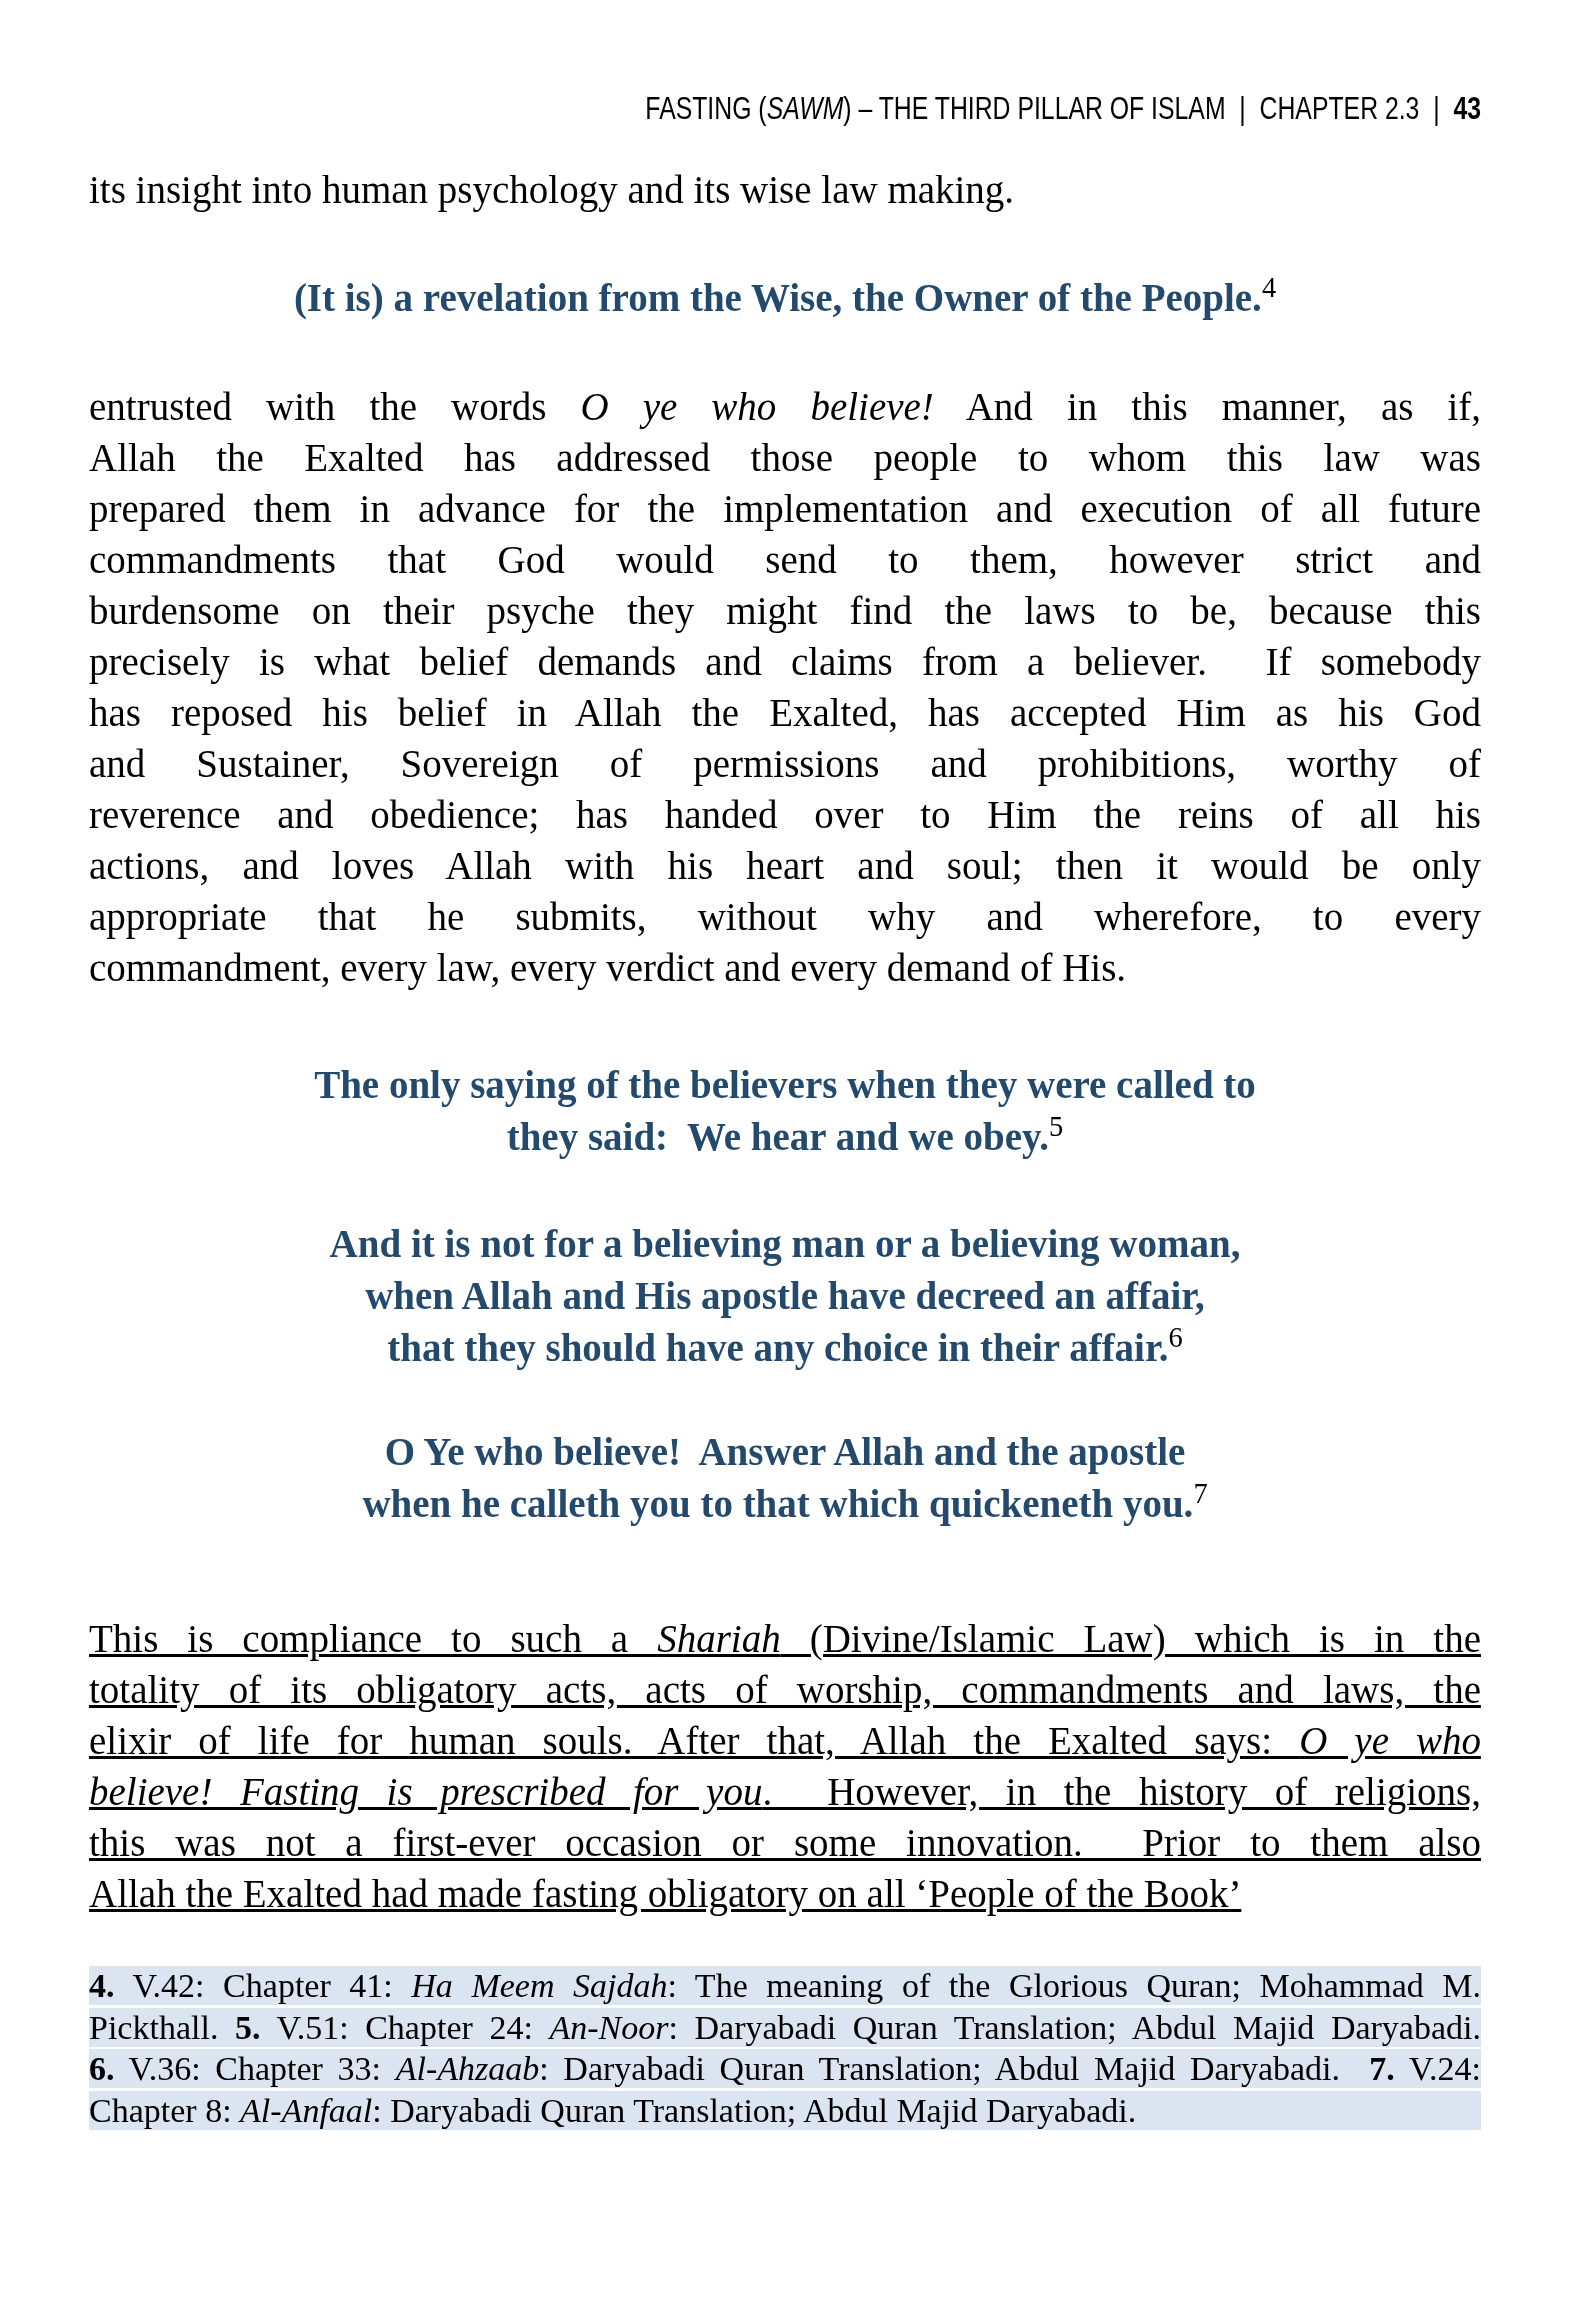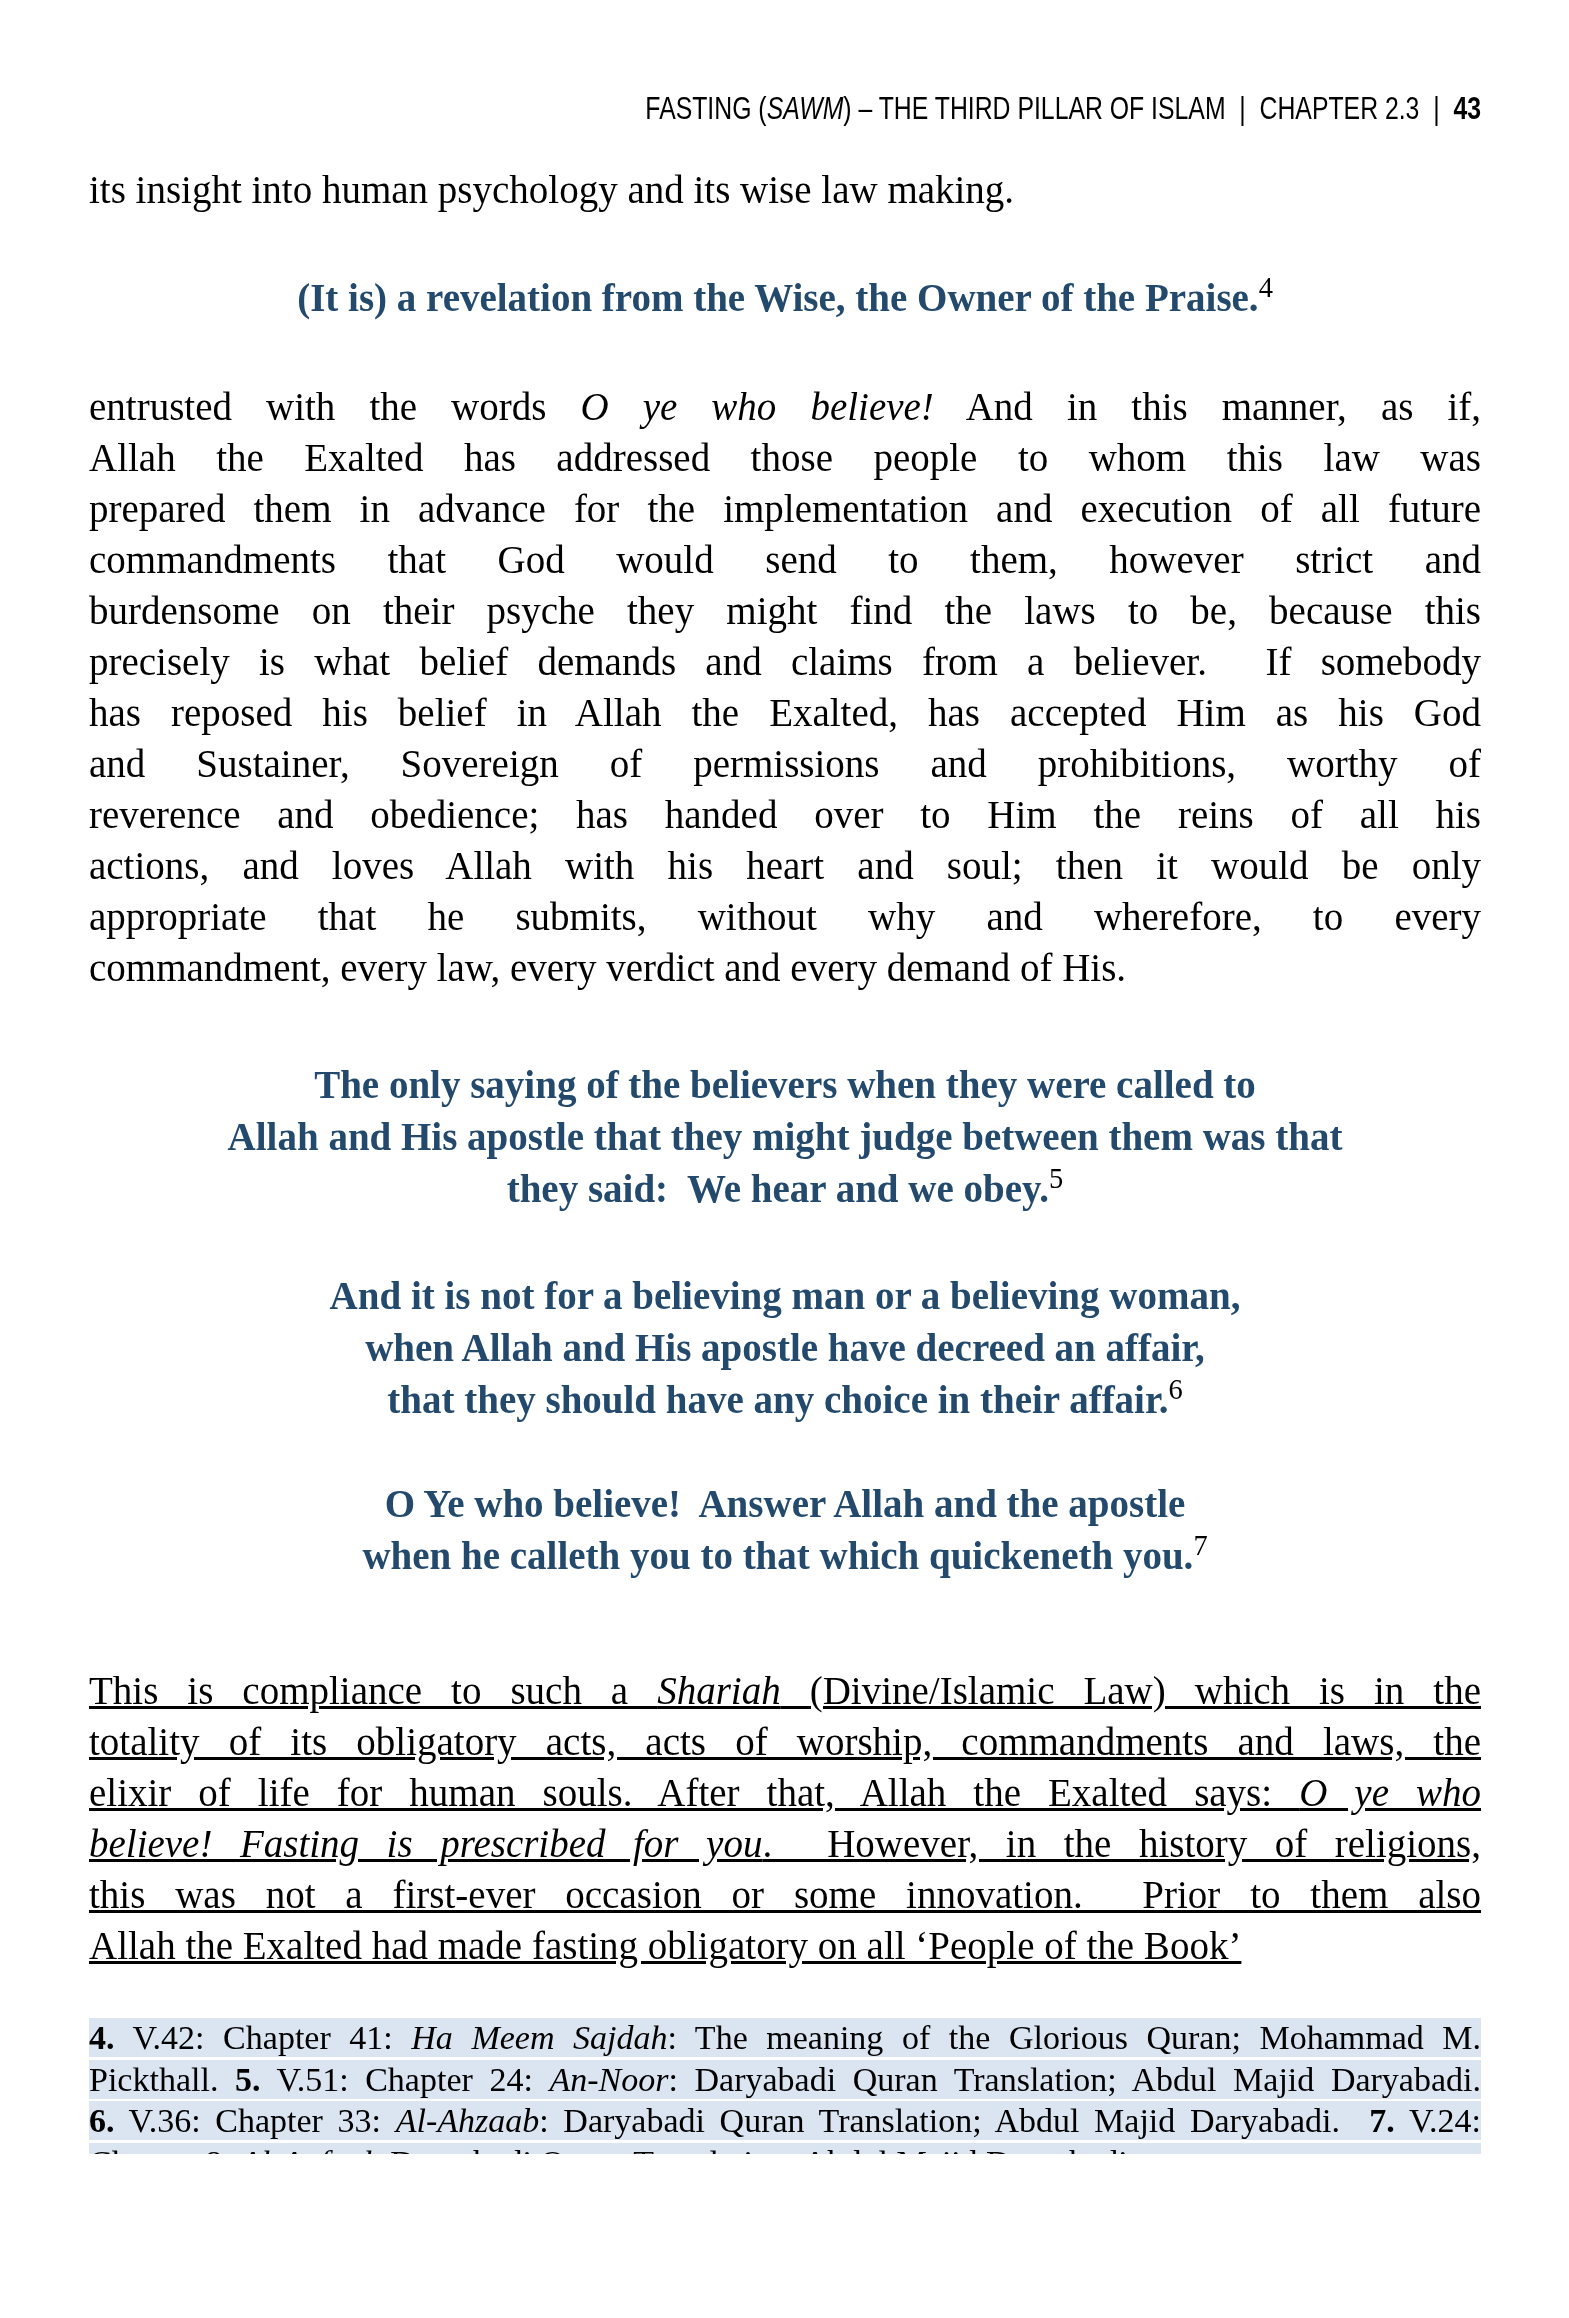--- a/index.html
+++ b/index.html
@@ -76,41 +76,40 @@
 
   <div class="b-header">
       <div class="hl"><span>FASTING (</span><span class="st-i">SAWM</span><span>) – THE THIRD PILLAR OF ISLAM</span><span>  |  CHAPTER 2.3  |  </span><span class="st-b">43</span></div>
     </div>
 
   <div class="para b-para1">
       <div class="pl"><span>its insight into human psychology and its wise law making.</span></div>
     </div>
 
   <div class="quote b-quote4">
-      <div class="ql"><span>(It is) a revelation from the Wise, the Owner of the Praise.</span><span class="st-sup">4</span></div>
+      <div class="ql"><span>(It is) a revelation from the Wise, the Owner of the People.</span><span class="st-sup">4</span></div>
     </div>
 
   <div class="para b-para2">
       <div class="pl jl"><span>entrusted with the words </span><span class="st-i">O ye who believe!</span><span> And in this manner, as if,</span></div>
       <div class="pl jl"><span>Allah the Exalted has addressed those people to whom this law was</span></div>
       <div class="pl jl"><span>prepared them in advance for the implementation and execution of all future</span></div>
       <div class="pl jl"><span>commandments that God would send to them, however strict and</span></div>
       <div class="pl jl"><span>burdensome on their psyche they might find the laws to be, because this</span></div>
       <div class="pl jl"><span>precisely is what belief demands and claims from a believer.&nbsp; If somebody</span></div>
       <div class="pl jl"><span>has reposed his belief in Allah the Exalted, has accepted Him as his God</span></div>
       <div class="pl jl"><span>and Sustainer, Sovereign of permissions and prohibitions, worthy of</span></div>
       <div class="pl jl"><span>reverence and obedience; has handed over to Him the reins of all his</span></div>
       <div class="pl jl"><span>actions, and loves Allah with his heart and soul; then it would be only</span></div>
       <div class="pl jl"><span>appropriate that he submits, without why and wherefore, to every</span></div>
       <div class="pl"><span>commandment, every law, every verdict and every demand of His.</span></div>
     </div>
 
   <div class="quote b-quote5">
       <div class="ql"><span>The only saying of the believers when they were called to</span></div>
-      <div class="ql"><span>Allah and His apostle that they might judge between them was that</span></div>
       <div class="ql"><span>they said:&nbsp; We hear and we obey.</span><span class="st-sup">5</span></div>
     </div>
 
   <div class="quote b-quote6">
       <div class="ql"><span>And it is not for a believing man or a believing woman,</span></div>
       <div class="ql"><span>when Allah and His apostle have decreed an affair,</span></div>
       <div class="ql"><span>that they should have any choice in their affair.</span><span class="st-sup">6</span></div>
     </div>
 
   <div class="quote b-quote7">

